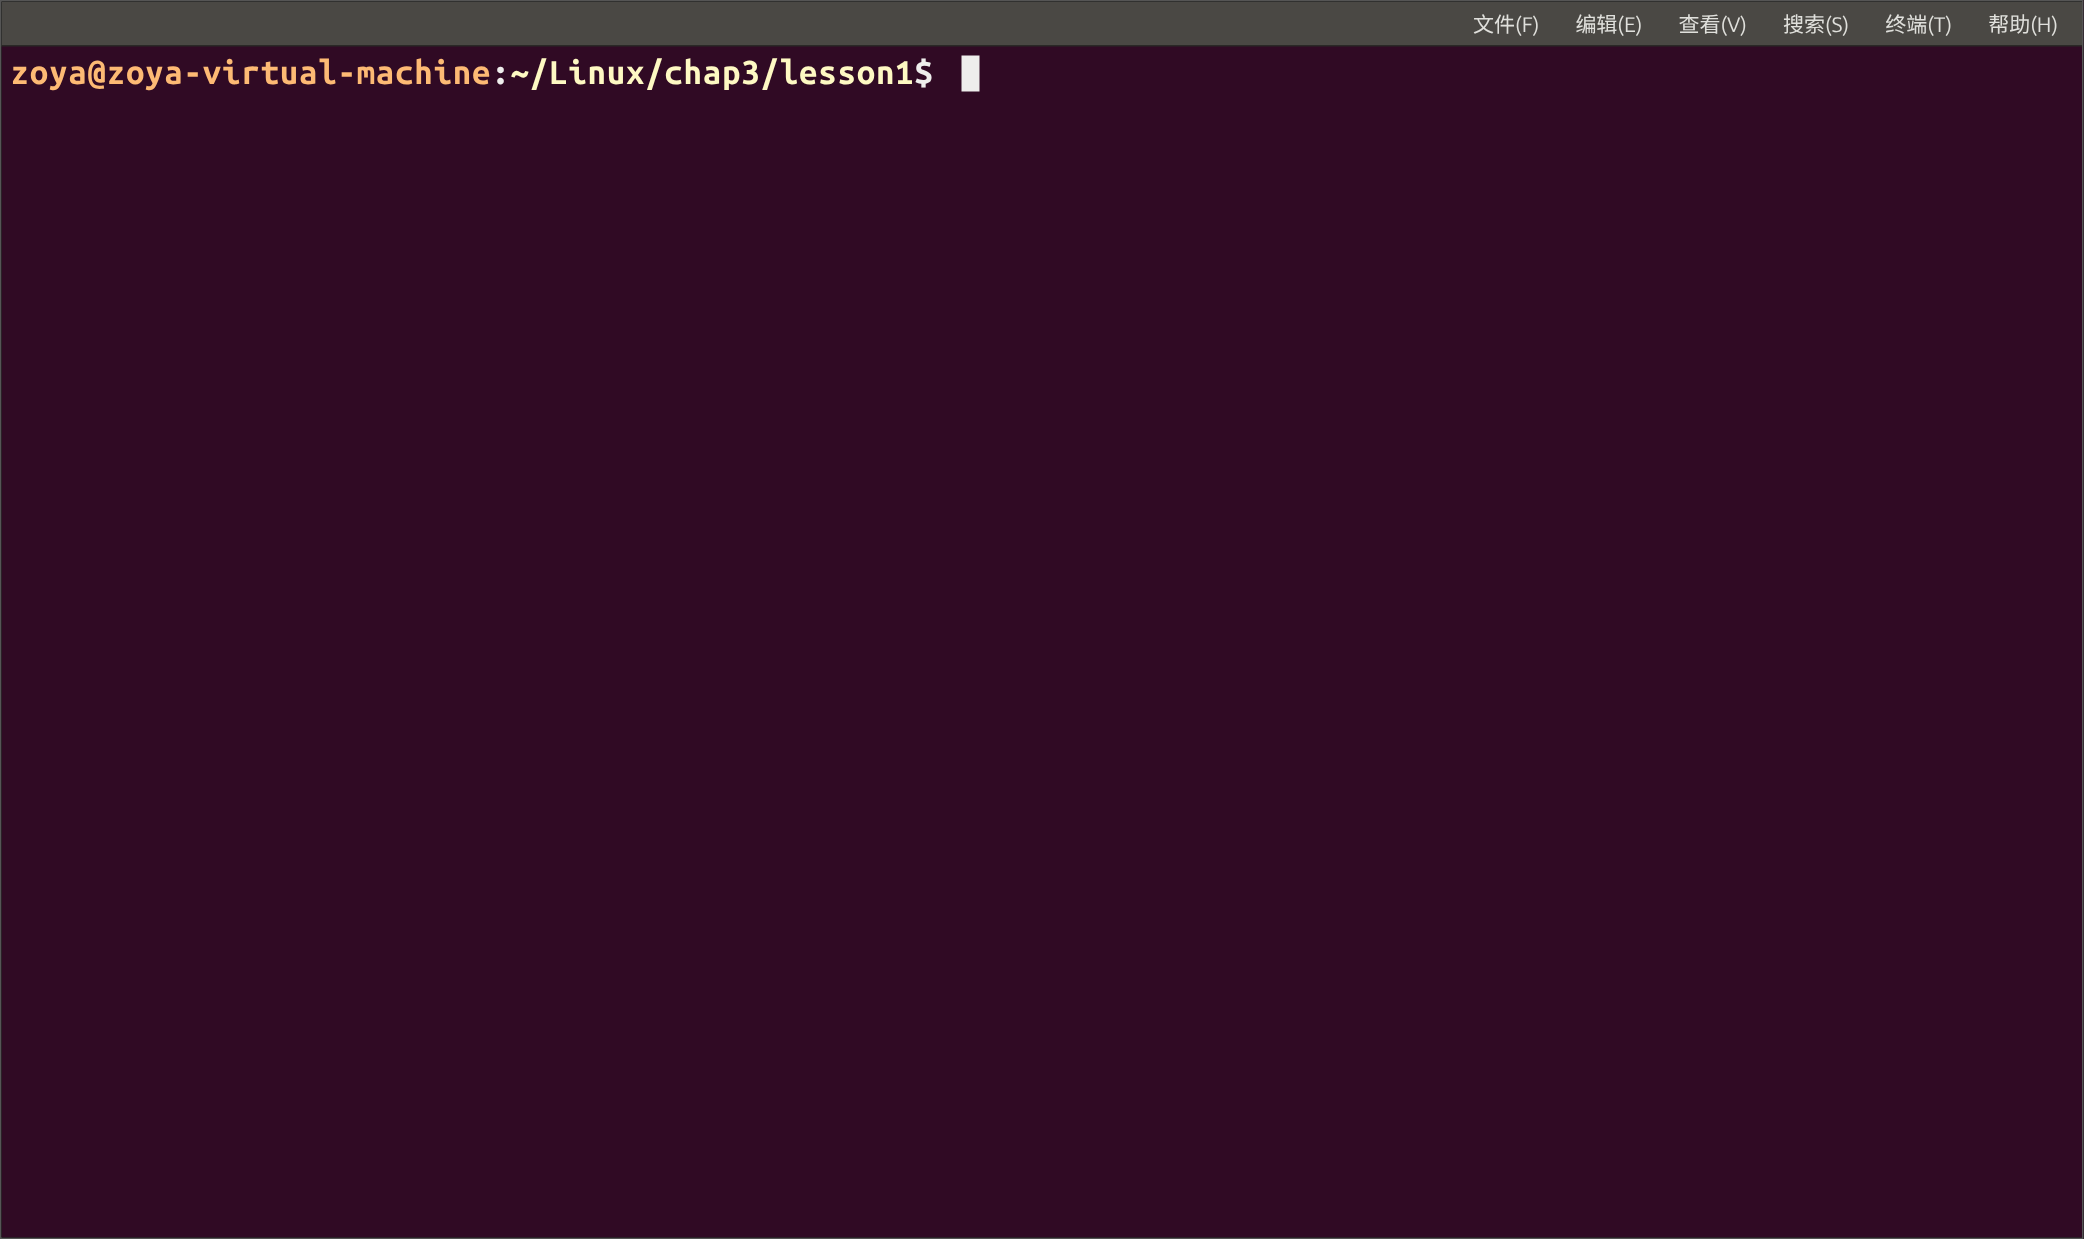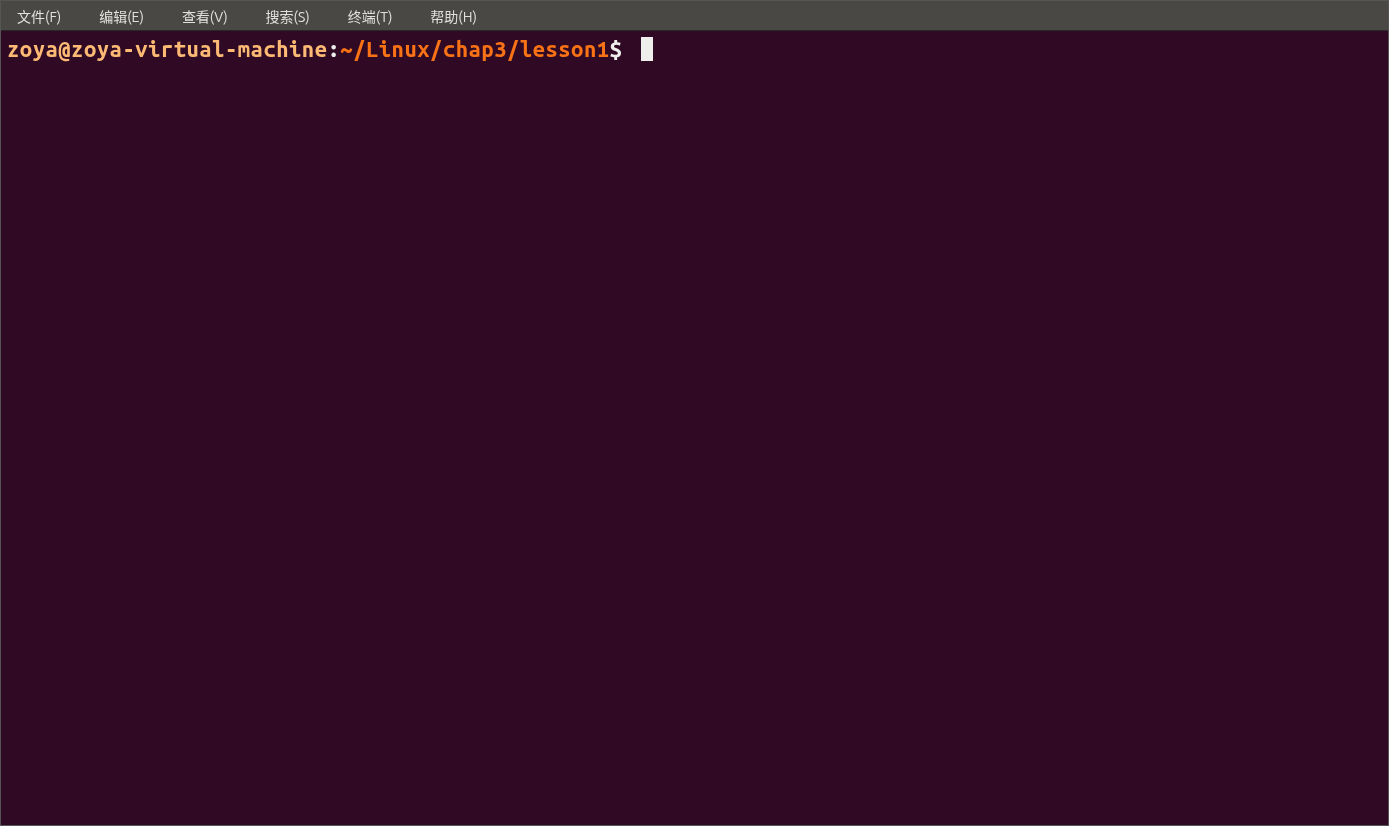--- a/index.html
+++ b/index.html
@@ -17,22 +17,23 @@
     }
     .menu-bar {
       background: #4a4844;
       height: 30px;
       display: flex;
       align-items: center;
       padding: 0 8px;
       color: #e0e0dc;
       font-family: "Ubuntu", "Noto Sans CJK SC", "Microsoft YaHei", sans-serif;
       font-size: 14px;
-      gap: 22px;
+      gap: 8px;
       border-bottom: 1px solid #2a2826;
+      justify-content: flex-end;
     }
     .menu-item {
       padding: 4px 8px;
       cursor: pointer;
       white-space: nowrap;
     }
     .terminal-body {
       background: #300a24;
       height: calc(826px - 30px - 2px);
       padding: 4px 6px;
@@ -47,21 +48,21 @@
     .prompt-line {
       display: inline;
     }
     .prompt-user {
       color: #fdba74;
     }
     .prompt-colon {
       color: #eeeeec;
     }
     .prompt-path {
-      color: #f97316;
+      color: #fef9c3;
     }
     .prompt-dollar {
       color: #eeeeec;
     }
     .cursor {
       display: inline-block;
       width: 12px;
       height: 24px;
       background: #eeeeec;
       vertical-align: text-bottom;

